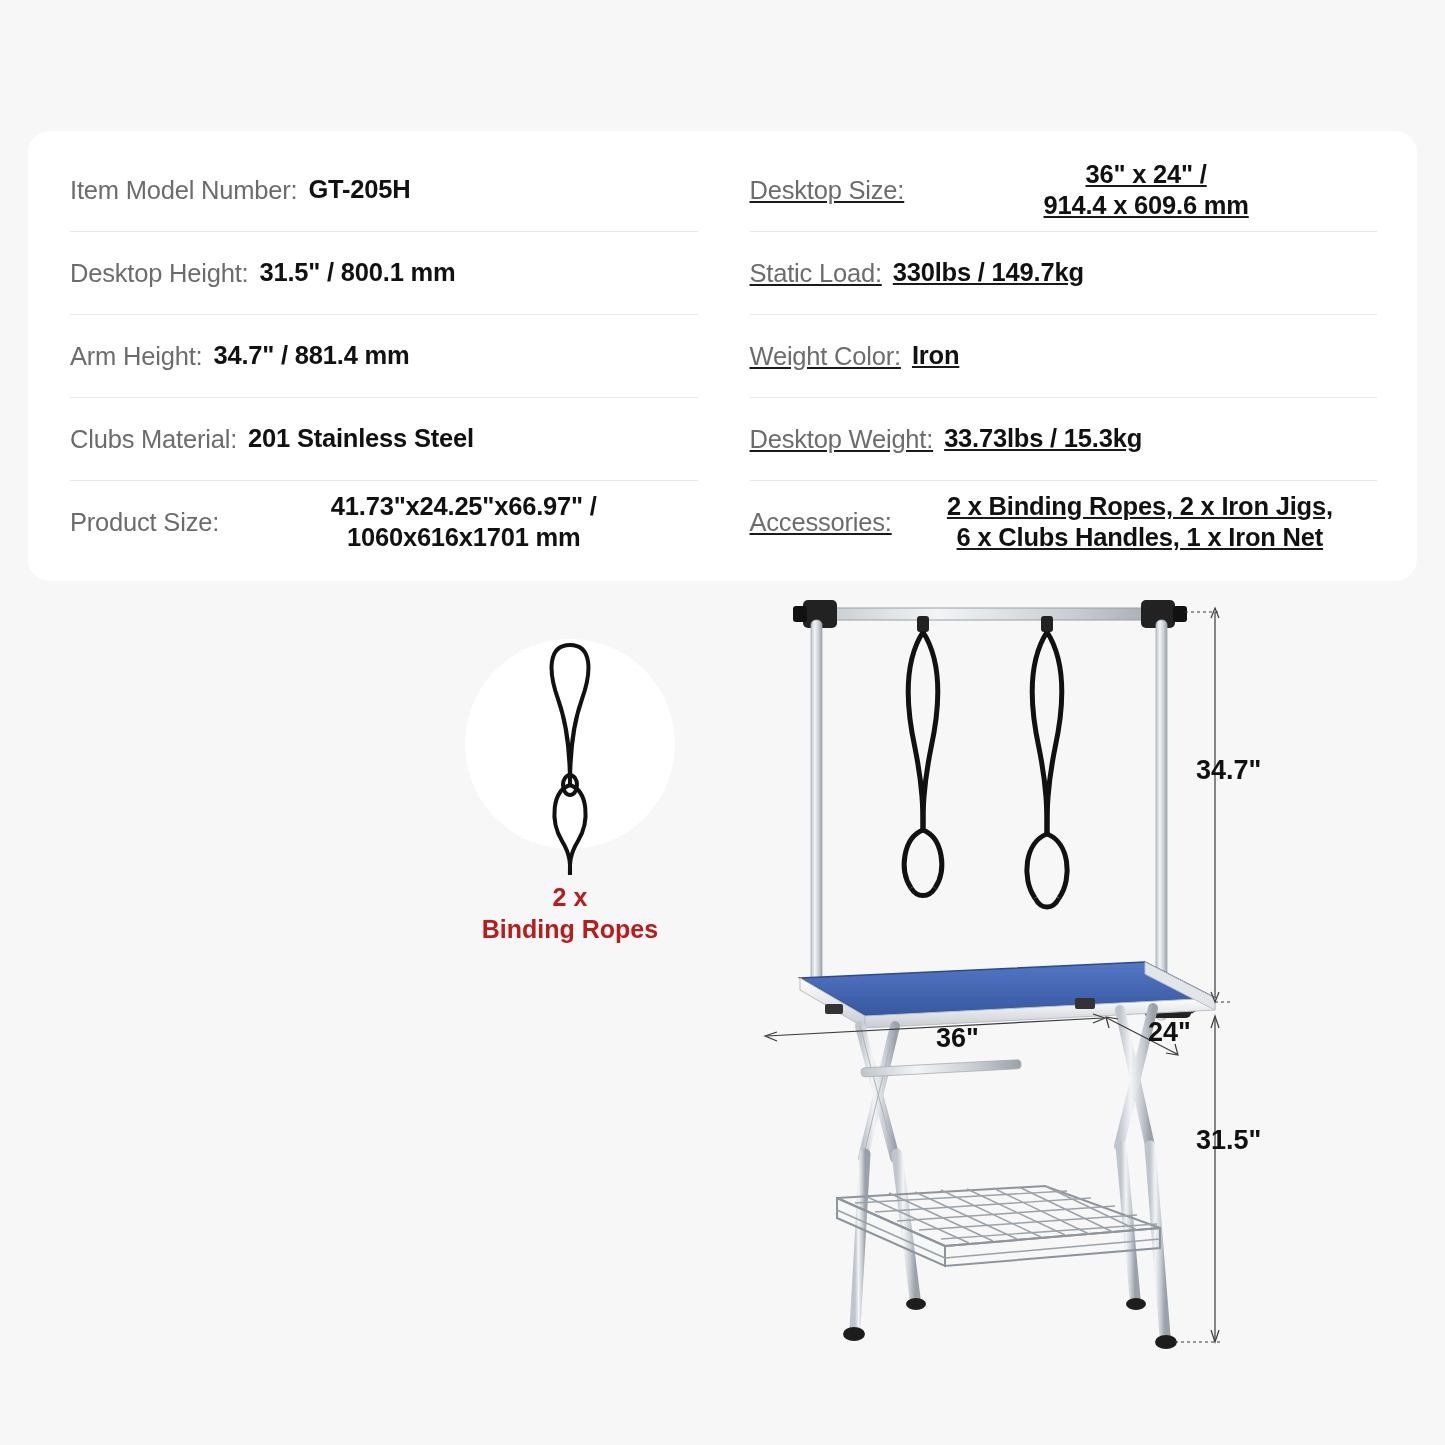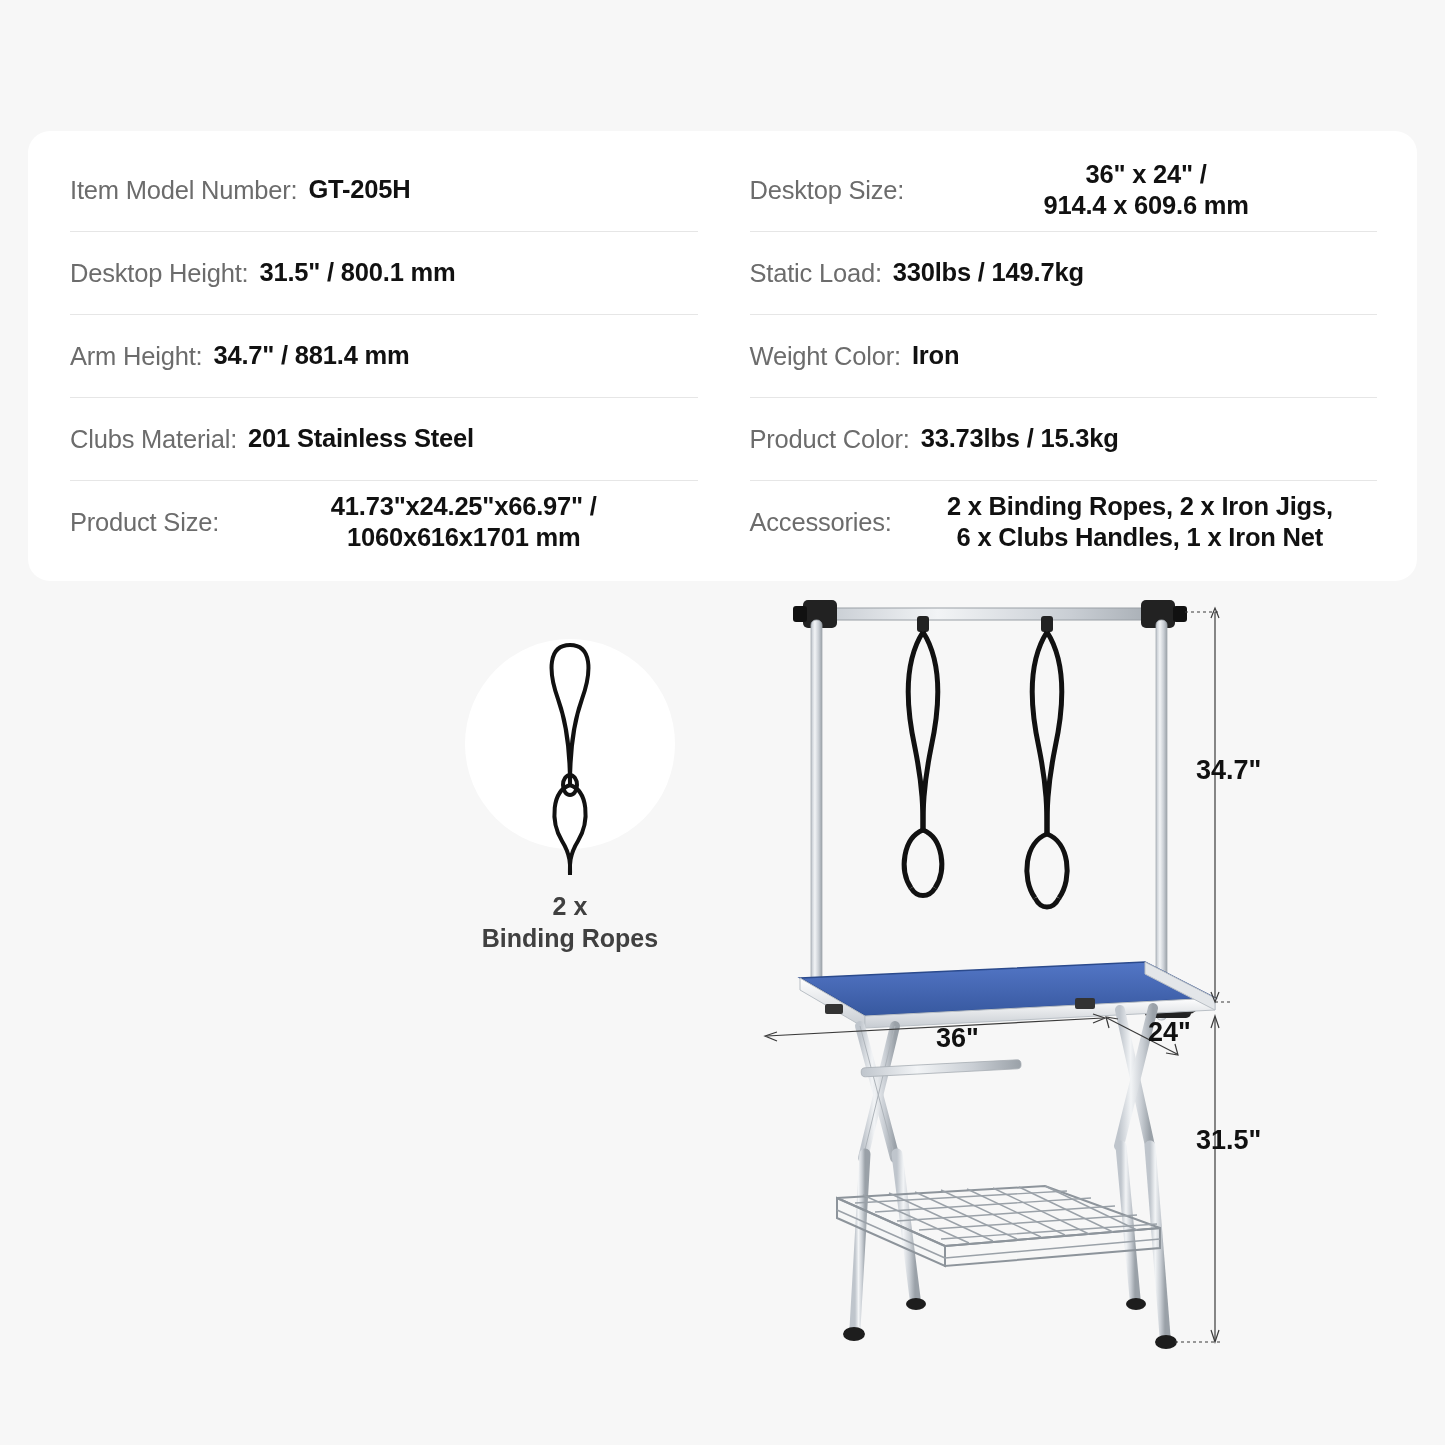--- a/index.html
+++ b/index.html
@@ -28,21 +28,21 @@
     box-sizing: border-box;
     padding: 18px 40px 18px 42px;
     display: flex;
   }
   .spec-col {
     flex: 1 1 50%;
     display: flex;
     flex-direction: column;
   }
   .spec-col.left { padding-right: 22px; }
-  .spec-col.right { padding-left: 30px; }
+  .spec-col.right { padding-left: 30px; text-decoration: underline; }
 
   .spec-row {
     display: flex;
     align-items: center;
     flex: 1 1 0;
     border-bottom: 1px solid #e6e6e6;
     min-height: 0;
   }
   .spec-row.last { border-bottom: none; }
 
@@ -83,27 +83,27 @@
     left: 465px;
     top: 59px;
     width: 210px;
     height: 210px;
     background: #ffffff;
     border-radius: 50%;
   }
   .rope-caption {
     position: absolute;
     left: 430px;
-    top: 310px;
+    top: 301px;
     width: 280px;
     text-align: center;
     font-size: 25px;
     font-weight: bold;
     line-height: 1.28;
-    color: #404040;
+    color: #b91c1c;
   }
 
   .dim-label {
     position: absolute;
     font-size: 27px;
     font-weight: bold;
     color: #111;
   }
   #dim-arm { left: 1196px; top: 175px; }
   #dim-desk-h { left: 1196px; top: 545px; }
@@ -147,21 +147,21 @@
     </div>
     <div class="spec-row">
       <span class="spec-label">Static Load:</span>
       <span class="spec-value">330lbs / 149.7kg</span>
     </div>
     <div class="spec-row">
       <span class="spec-label">Weight Color:</span>
       <span class="spec-value">Iron</span>
     </div>
     <div class="spec-row">
-      <span class="spec-label">Product Color:</span>
+      <span class="spec-label">Desktop Weight:</span>
       <span class="spec-value">33.73lbs / 15.3kg</span>
     </div>
     <div class="spec-row last">
       <span class="spec-label">Accessories:</span>
       <span class="spec-value right-block">2 x Binding Ropes, 2 x Iron Jigs,<br>6 x Clubs Handles, 1 x Iron Net</span>
     </div>
   </div>
 </div>
 
 <div class="illus">

